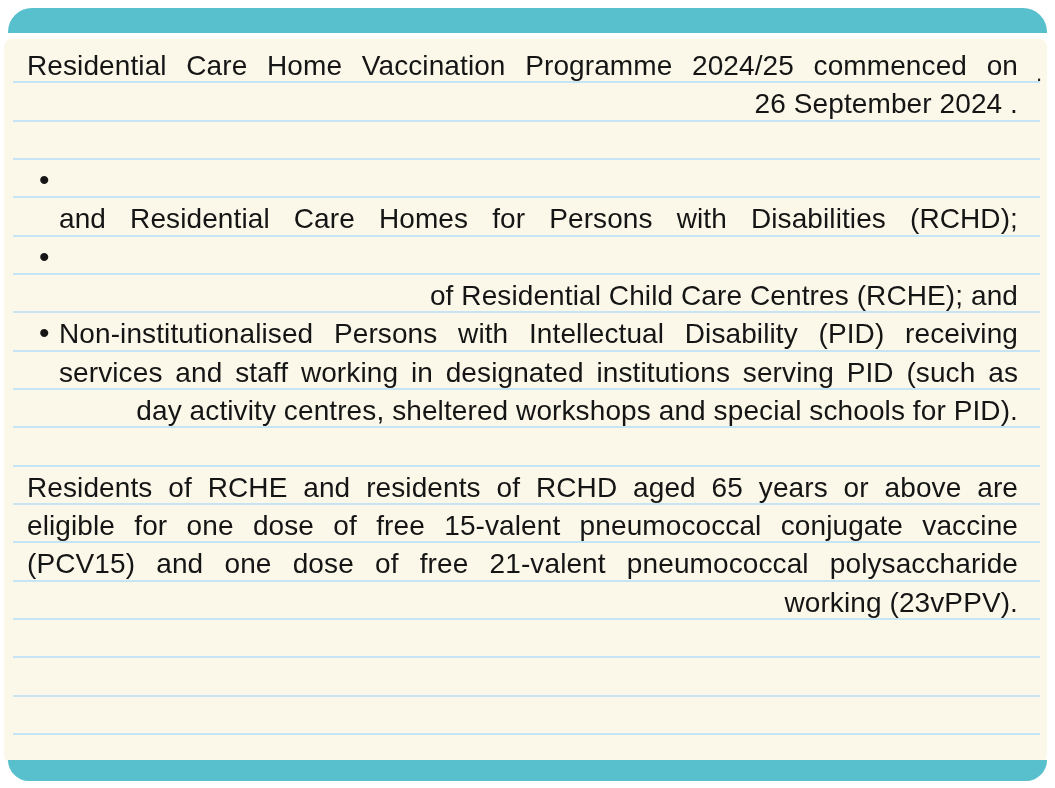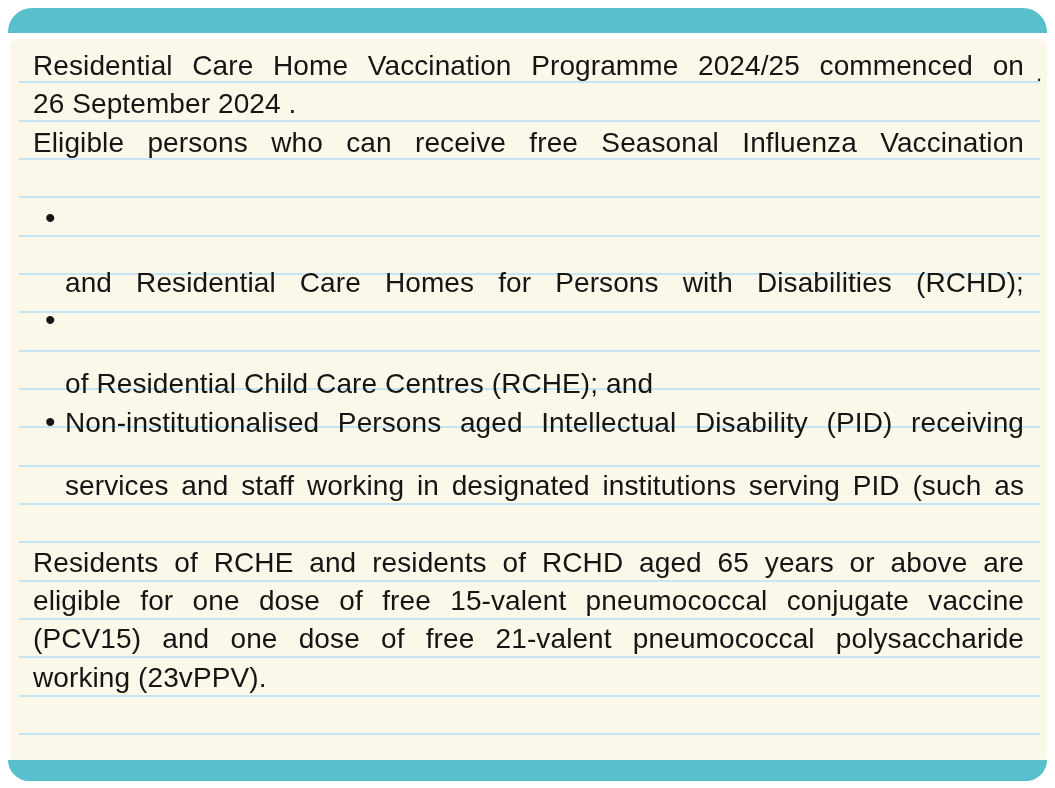--- a/index.html
+++ b/index.html
@@ -22,41 +22,41 @@
     position:absolute;left:8px;right:8px;top:8px;height:25px;
     background:var(--teal);
     border-radius:24px 24px 0 0;
   }
   .bottom-bar{
     position:absolute;left:8px;right:8px;top:760px;height:21px;
     background:var(--teal);
     border-radius:0 0 24px 24px;
   }
   .panel{
-    position:absolute;left:10px;right:8px;top:39px;height:724px;
+    position:absolute;left:4px;right:8px;top:39px;height:724px;
     background:var(--cream);
     border-radius:8px;
   }
   .rules{
     position:absolute;left:9px;right:7px;top:5.7px;height:692px;
     background:repeating-linear-gradient(
       to bottom,
       transparent 0px, transparent 36.33px,
       var(--rule) 36.33px, var(--rule) 38.33px
     );
   }
   .body-text{
     position:absolute;left:23px;top:8px;width:991px;
     font-size:28px;line-height:38.33px;
     letter-spacing:0.1px;
   }
-  .ln{height:38.33px;white-space:nowrap;}
+  .ln{height:38.33px;white-space:nowrap;text-align:right;}
   .just{text-align:justify;text-align-last:justify;}
   .bf{position:relative;padding-left:32px;}
-  .bc{padding-left:32px;margin-top:25px;}
+  .bc{padding-left:32px;}
   .bullet-marker{
     position:absolute;left:12px;top:-1px;
     font-size:30px;
     text-align:left;
   }
   .stray-period{
     position:absolute;top:24px;right:5px;
     font-size:22px;line-height:1;
     color:#222;
   }
@@ -66,38 +66,38 @@
 
 <div class="top-bar"></div>
 
 <div class="panel">
   <div class="rules"></div>
 
   <div class="body-text">
     <div class="ln just">Residential Care Home Vaccination Programme 2024/25 commenced on</div>
     <div class="ln">26 September 2024 .</div>
 
-    <div class="ln just">Eligible persons who can receive free Seasonal Influenza Vaccination</div>
 
     <div class="ln"></div>
 
     <div class="ln just bf">
       <span class="bullet-marker">•</span>
     </div>
     <div class="ln just bc">and Residential Care Homes for Persons with Disabilities (RCHD);</div>
 
     <div class="ln just bf">
       <span class="bullet-marker">•</span>
     </div>
     <div class="ln bc">of Residential Child Care Centres (RCHE); and</div>
 
     <div class="ln just bf">
-      <span class="bullet-marker">•</span><span>Non-institutionalised Persons aged Intellectual Disability (PID) receiving</span>
+      <span class="bullet-marker">•</span><span>Non-institutionalised Persons with Intellectual Disability (PID) receiving</span>
     </div>
     <div class="ln just bc">services and staff working in designated institutions serving PID (such as</div>
+    <div class="ln bc">day activity centres, sheltered workshops and special schools for PID).</div>
 
     <div class="ln"></div>
 
     <div class="ln just">Residents of RCHE and residents of RCHD aged 65 years or above are</div>
     <div class="ln just">eligible for one dose of free 15-valent pneumococcal conjugate vaccine</div>
     <div class="ln just">(PCV15) and one dose of free 21-valent pneumococcal polysaccharide</div>
     <div class="ln">working (23vPPV).</div>
   </div>
 
   <span class="stray-period">.</span>

